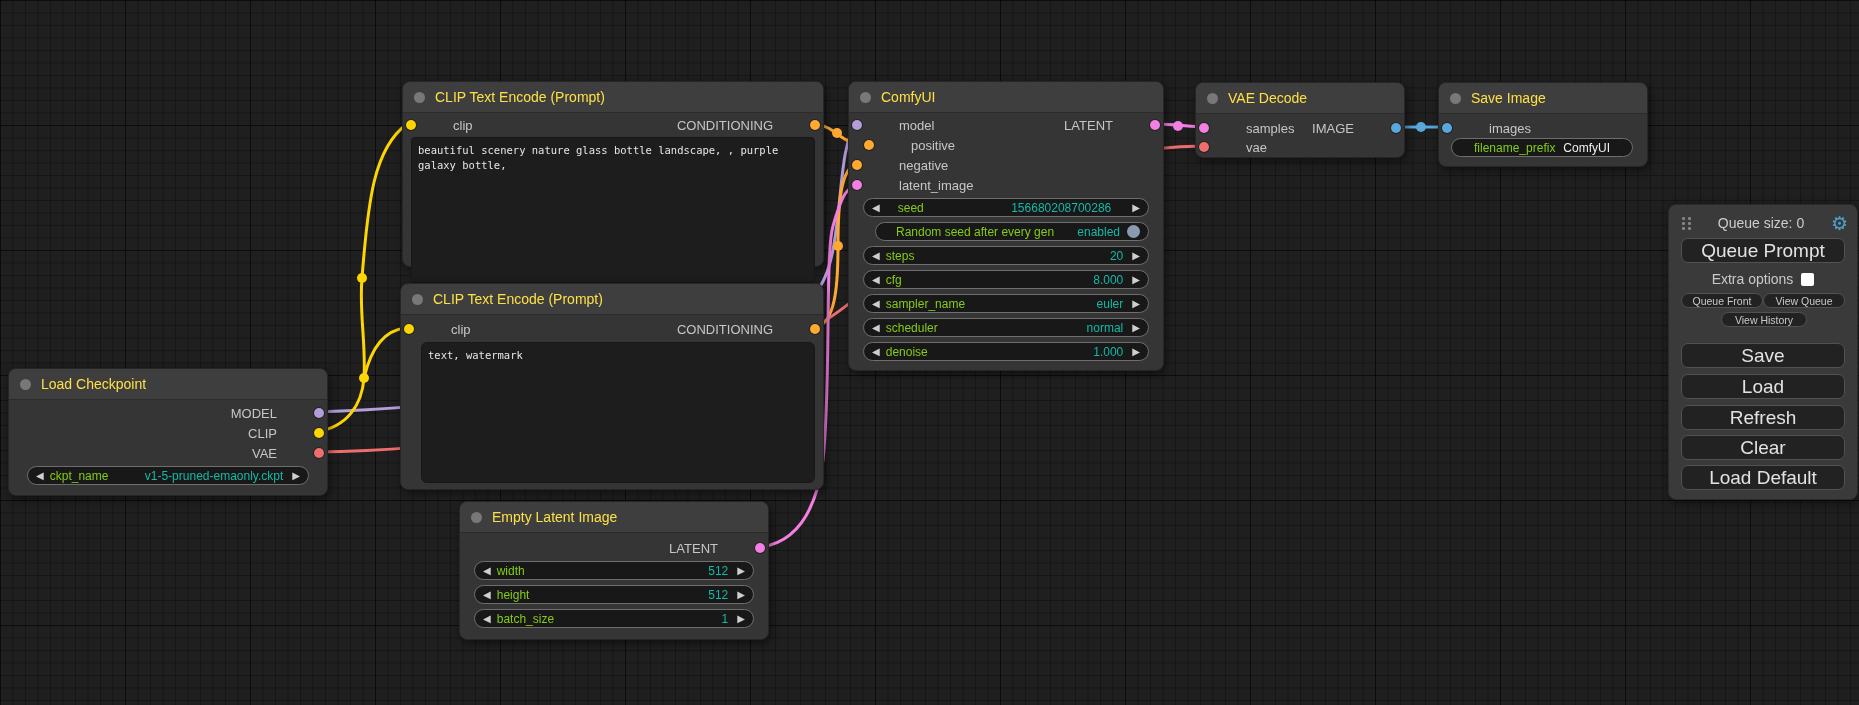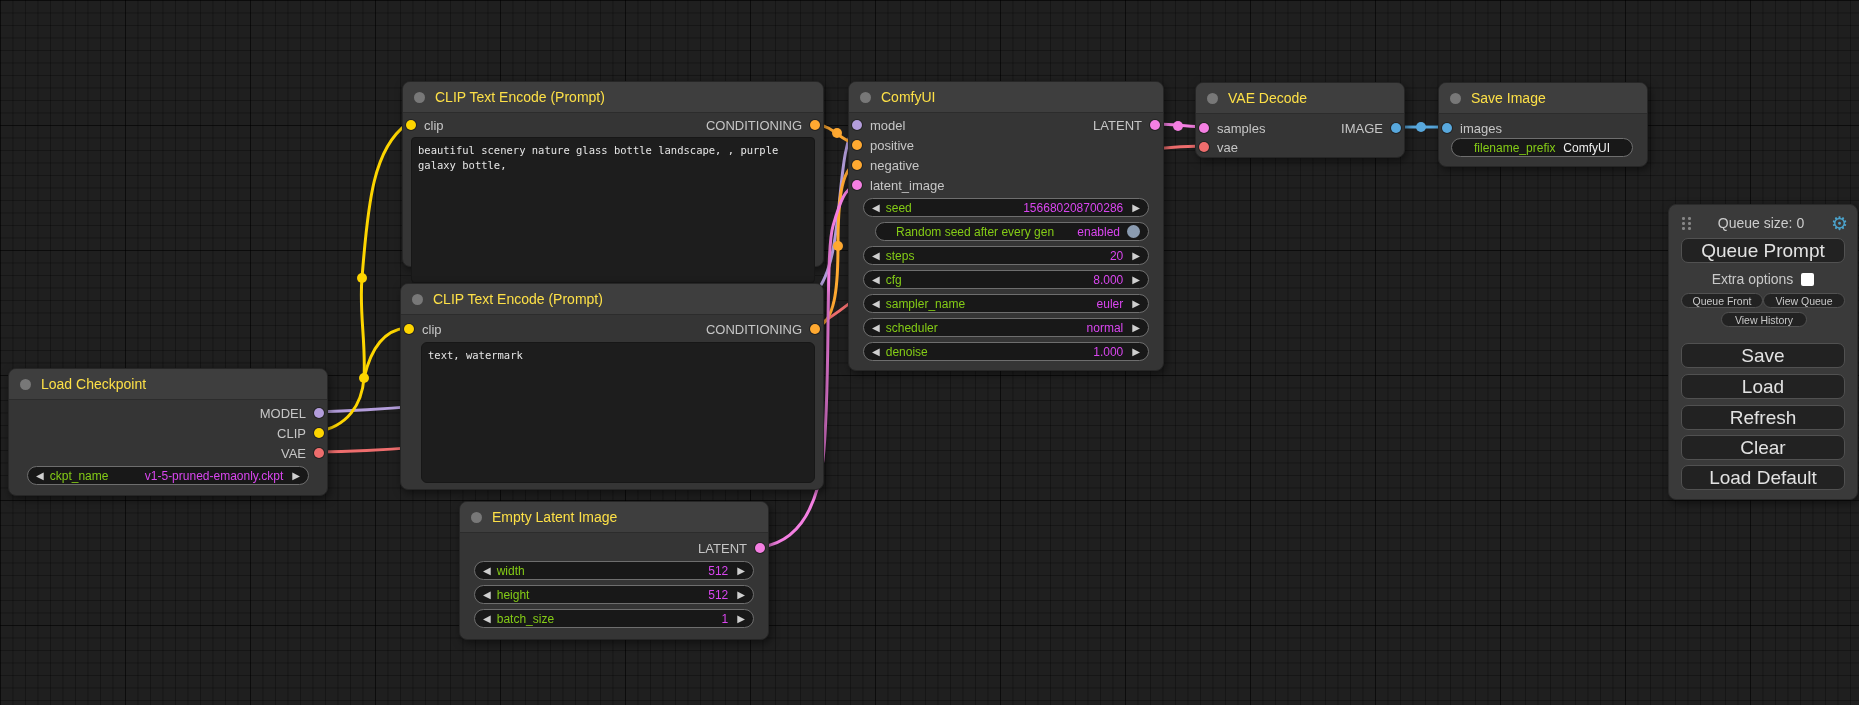--- a/index.html
+++ b/index.html
@@ -19,38 +19,38 @@
   .node{
     position:absolute;z-index:2;background:#353535;border:1px solid #262626;
     border-radius:8px;box-shadow:2px 3px 9px rgba(0,0,0,.5);box-sizing:border-box;
   }
   .node-title{
     position:absolute;left:0;top:0;right:0;height:30px;background:#3e3e3e;
     border-radius:7px 7px 0 0;border-bottom:1px solid #2c2c2c;
     display:flex;align-items:center;color:#fde047;font-size:14px;
   }
   .title-dot{width:11px;height:11px;border-radius:50%;margin:0 10px 0 11px;flex:0 0 auto;}
-  .row{position:absolute;height:20px;display:flex;align-items:center;font-size:13px;color:#c6c6c6;}
+  .row{position:absolute;height:20px;display:flex;align-items:center;font-size:13px;color:#c6c6c6;gap:29px;}
   .row.in{left:0;}
   .row.out{right:0;flex-direction:row-reverse;}
   .pdot{width:10px;height:10px;border-radius:50%;flex:0 0 auto;box-shadow:0 0 0 1px rgba(0,0,0,.35);}
   .row.in .pdot{margin-left:3px;margin-right:8px;}
   .row.out .pdot{margin-right:3px;margin-left:8px;}
   .prompt-box{
     position:absolute;background:#1d1d1d;border:1px solid #171717;border-radius:4px;
     color:#e6e6e6;font-family:"DejaVu Sans Mono",monospace;font-size:10.5px;
     line-height:15px;padding:5px 6px;white-space:pre-wrap;word-break:break-word;box-sizing:border-box;
   }
   .widget{
     position:absolute;height:19px;background:#181818;border:1px solid #6e6e6e;
     border-radius:10px;display:flex;align-items:center;box-sizing:border-box;
     font-size:12px;padding:0 8px;color:#d8d8d8;
   }
   .widget .wlabel{color:#84cc16;margin-right:auto;}
-  .widget .wvalue{color:#d946ef;}
+  .widget .wvalue{color:#14b8a6;}
   .arrL,.arrR{font-family:"DejaVu Sans",sans-serif;font-size:10px;color:#cfcfcf;line-height:1;}
   .arrL{margin-right:6px;}
   .arrR{margin-left:9px;}
   .arrL::before{content:"\25C0";}
   .arrR::before{content:"\25B6";}
   .toggle-dot{width:13px;height:13px;border-radius:50%;margin-left:7px;flex:0 0 auto;}
   
   .queue-panel{
     position:absolute;left:1668px;top:204px;width:190px;height:296px;z-index:3;
     background:#3a3a3a;border:1px solid #2a2a2a;border-radius:8px;
@@ -188,33 +188,33 @@
       <span>ComfyUI</span>
     </div>
     <div class="row out" style="top:33px;">
       <span class="pdot" style="background-color: rgb(244, 127, 226);"></span>
       <span>LATENT</span>
     </div>
     <div class="row in" style="top:33px;">
       <span class="pdot" style="background-color: rgb(179, 157, 219);"></span>
       <span>model</span>
     </div>
-    <div class="row in" style="top:53px;">
+    <div class="row in" style="top:53px;padding-left:12px;">
       <span class="pdot" style="background-color: rgb(255, 169, 49);"></span>
       <span>positive</span>
     </div>
     <div class="row in" style="top:73px;">
       <span class="pdot" style="background-color: rgb(255, 169, 49);"></span>
       <span>negative</span>
     </div>
     <div class="row in" style="top:93px;">
       <span class="pdot" style="background-color: rgb(244, 127, 226);"></span>
       <span>latent_image</span>
     </div>
-    <div class="widget" style="left:14px;right:14px;top:116px;">
+    <div class="widget" style="left:14px;right:14px;top:116px;gap:12px;">
       <span class="arrL"></span>
       <span class="wlabel">seed</span>
       <span class="wvalue">156680208700286</span>
       <span class="arrR"></span>
     </div>
     <div class="widget" style="left:26px;right:14px;top:140px;padding-left:20px;">
       <span class="wlabel">Random seed after every gen</span>
       <span class="wvalue">enabled</span>
       <span class="toggle-dot" style="background-color: rgb(138, 155, 176);"></span>
     </div>

